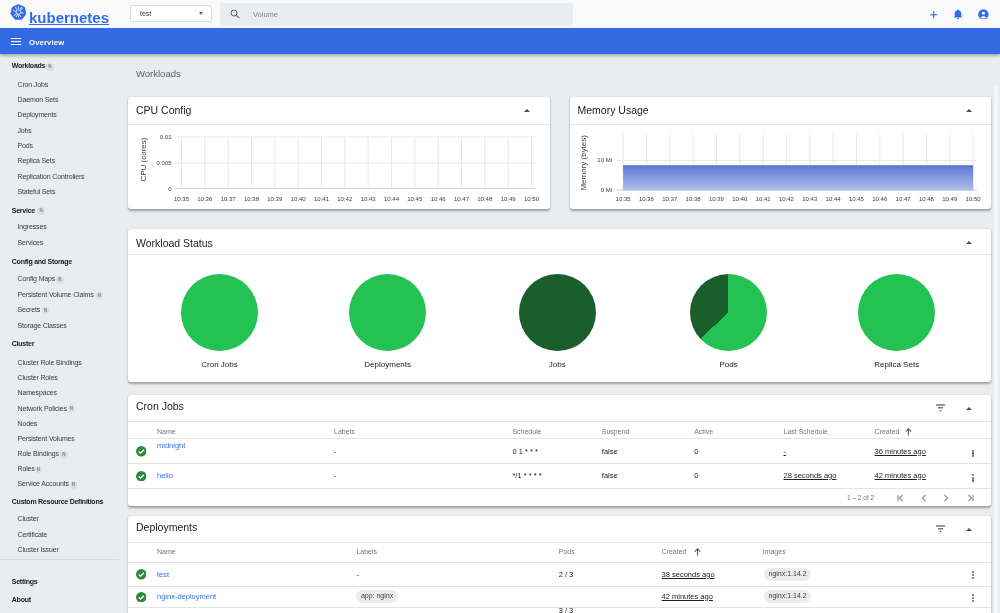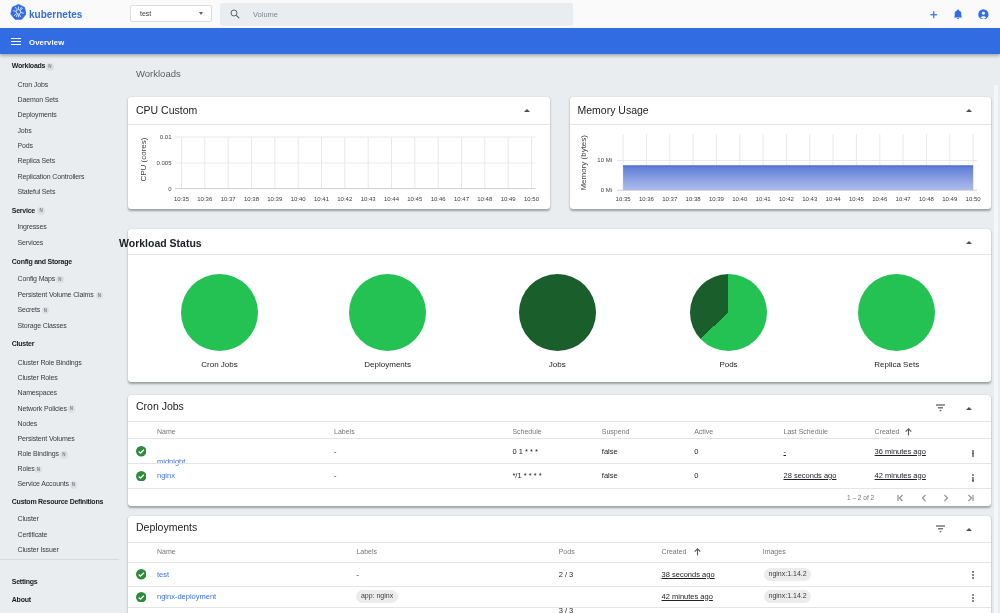--- a/index.html
+++ b/index.html
@@ -37,21 +37,21 @@
     <line x1="3.1" y1="6.7" x2="5.9" y2="7.4"></line>
     <line x1="11.1" y1="8.6" x2="13.9" y2="9.3"></line>
     <line x1="4" y1="11.9" x2="6.4" y2="9.9"></line>
     <line x1="10.6" y1="6.1" x2="13" y2="4.1"></line>
     <line x1="10.7" y1="13.1" x2="9.4" y2="10.3"></line>
     <line x1="6.3" y1="13.1" x2="7.6" y2="10.3"></line>
     <line x1="6.6" y1="5.5" x2="5.5" y2="3"></line>
     <line x1="10.4" y1="5.5" x2="11.5" y2="3"></line>
   </g>
 </svg>
-<div class="abs" style="left:29px;top:9.2px;font-size:10px;font-weight:bold;color:#326de6;letter-spacing:0px;">kubernetes</div>
+<div class="abs" style="left:29px;top:9.2px;font-size:15px;font-weight:bold;color:#326de6;letter-spacing:0px;text-decoration:underline;">kubernetes</div>
 
 <div class="abs" style="left:130px;top:4.5px;width:82px;height:17px;background:#fff;border:1px solid #dadce0;border-radius:2px;"></div>
 <div class="abs" style="left:140px;top:10px;font-size:7px;color:#3c4043;">test</div>
 <div class="abs" style="left:199px;top:11.5px;width:0;height:0;border-left:2.8px solid transparent;border-right:2.8px solid transparent;border-top:3.2px solid #5f6368;"></div>
 
 <div class="abs" style="left:219.5px;top:3px;width:353px;height:23px;background:#e9edef;border-radius:2px;"></div>
 <svg class="abs" style="left:230px;top:9px;" width="10" height="10" viewBox="0 0 10 10">
   <circle cx="4" cy="4" r="3" fill="none" stroke="#5f6368" stroke-width="1"></circle>
   <line x1="6.3" y1="6.3" x2="9.2" y2="9.2" stroke="#5f6368" stroke-width="1.1"></line>
 </svg>
@@ -119,21 +119,21 @@
 <div class="nav" style="left:17.5px;top:515.3px;">Cluster</div>
 <div class="nav" style="left:17.5px;top:530.6px;">Certificate</div>
 <div class="nav" style="left:17.5px;top:545.8px;">Cluster Issuer</div>
 <div class="abs" style="left:0;top:559.4px;width:119px;height:1px;background:#d7dadd;"></div>
 <div class="navb" style="left:11.8px;top:578.1px;">Settings</div>
 <div class="navb" style="left:11.8px;top:595.6px;">About</div>
 
 <div class="abs" style="left:136px;top:67.6px;font-size:9.5px;font-weight:400;color:#5b5f63;">Workloads</div>
 
 <div class="card" style="left:127.5px;top:97px;width:422.5px;height:112px;"></div>
-<div class="ct" style="left:136px;top:104.2px;">CPU Custom</div>
+<div class="ct" style="left:136px;top:104.2px;">CPU Config</div>
 <div class="caret" style="left:523.6px;top:108.6px;"></div>
 <div class="divider abs" style="left:127.5px;width:422.5px;top:123.5px;"></div>
 
 <div class="card" style="left:569.5px;top:97px;width:421.5px;height:112px;"></div>
 <div class="ct" style="left:577.5px;top:104.2px;">Memory Usage</div>
 <div class="caret" style="left:965.6px;top:108.6px;"></div>
 <div class="divider abs" style="left:569.5px;width:421.5px;top:123.5px;"></div>
 
 <svg class="abs" style="left:127.5px;top:124px;" width="422.5" height="86" font-family="Liberation Sans, sans-serif">
   <g stroke="#e8e8e8" stroke-width="1">
@@ -231,21 +231,21 @@
       <text x="309.8" y="77.3">10:46</text>
       <text x="333.1" y="77.3">10:47</text>
       <text x="356.4" y="77.3">10:48</text>
       <text x="379.8" y="77.3">10:49</text>
       <text x="403.1" y="77.3">10:50</text>
   </g>
   <text x="16" y="38.8" font-size="8" fill="#3c4043" text-anchor="middle" transform="rotate(-90 16 38.8)">Memory (bytes)</text>
 </svg>
 
 <div class="card" style="left:127.5px;top:229.3px;width:863.5px;height:153px;"></div>
-<div class="ct" style="left:119px;top:237.3px;font-weight:bold;">Workload Status</div>
+<div class="ct" style="left:136px;top:237.3px;">Workload Status</div>
 <div class="caret" style="left:965.6px;top:240.5px;"></div>
 <div class="divider abs" style="left:127.5px;width:863.5px;top:254.4px;"></div>
 
 <div class="pie" style="left:181px;top:274px;background:#24c252;"></div>
 <div class="pie" style="left:349.2px;top:274px;background:#24c252;"></div>
 <div class="pie" style="left:518.8px;top:274px;background:#1a5e2c;"></div>
 <div class="pie" style="left:690px;top:274px;background:conic-gradient(#24c252 0deg 227deg,#1a5e2c 227deg 360deg);"></div>
 <div class="pie" style="left:858.2px;top:274px;background:#24c252;"></div>
 <div class="plabel" style="left:159.5px;top:359.9px;">Cron Jobs</div>
 <div class="plabel" style="left:327.7px;top:359.9px;">Deployments</div>
@@ -271,39 +271,39 @@
 <div class="th" style="left:874.6px;top:427.5px;">Created</div>
 <svg class="abs" style="left:903.5px;top:427.5px;" width="9" height="8" viewBox="0 0 9 8">
     <path d="M4.5 7.5 L4.5 1 M1.7 3.6 L4.5 0.8 L7.3 3.6" stroke="#55595e" stroke-width="1.1" fill="none"></path>
   </svg>
 <div class="divider abs" style="left:127.5px;width:863.5px;top:438.1px;"></div>
 
 <svg class="abs" style="left:135.5px;top:446.3px;" width="10.5" height="10.5" viewBox="0 0 10.5 10.5">
     <circle cx="5.25" cy="5.25" r="5.25" fill="#2e8b3a"></circle>
     <path d="M2.7 5.5 L4.5 7.2 L7.9 3.7" stroke="#fff" stroke-width="1.3" fill="none"></path>
   </svg>
-<div class="link" style="left:157px;top:457px;">midnight</div>
+<div class="link" style="left:157px;top:441px;">midnight</div>
 <div class="td" style="left:334px;top:446.5px;">-</div>
 <div class="td" style="left:512.4px;top:446.5px;">0 1 * * *</div>
 <div class="td" style="left:601.8px;top:446.5px;">false</div>
 <div class="td" style="left:694.2px;top:446.5px;">0</div>
 <div class="td und" style="left:783.5px;top:446.5px;">-</div>
 <div class="td und" style="left:874.6px;top:446.5px;">36 minutes ago</div>
 <div class="kebab" style="left:971.9px;top:449.5px;">
     <i></i>
     <i></i>
     <i></i>
   </div>
 <div class="divider abs" style="left:127.5px;width:863.5px;top:462.8px;"></div>
 
 <svg class="abs" style="left:135.5px;top:470.6px;" width="10.5" height="10.5" viewBox="0 0 10.5 10.5">
     <circle cx="5.25" cy="5.25" r="5.25" fill="#2e8b3a"></circle>
     <path d="M2.7 5.5 L4.5 7.2 L7.9 3.7" stroke="#fff" stroke-width="1.3" fill="none"></path>
   </svg>
-<div class="link" style="left:157px;top:470.7px;">nginx</div>
+<div class="link" style="left:157px;top:470.7px;">hello</div>
 <div class="td" style="left:334px;top:470.7px;">-</div>
 <div class="td" style="left:512.4px;top:470.7px;">*/1 * * * *</div>
 <div class="td" style="left:601.8px;top:470.7px;">false</div>
 <div class="td" style="left:694.2px;top:470.7px;">0</div>
 <div class="td und" style="left:783.5px;top:470.7px;">28 seconds ago</div>
 <div class="td und" style="left:874.6px;top:470.7px;">42 minutes ago</div>
 <div class="kebab" style="left:971.9px;top:473.8px;">
     <i></i>
     <i></i>
     <i></i>

